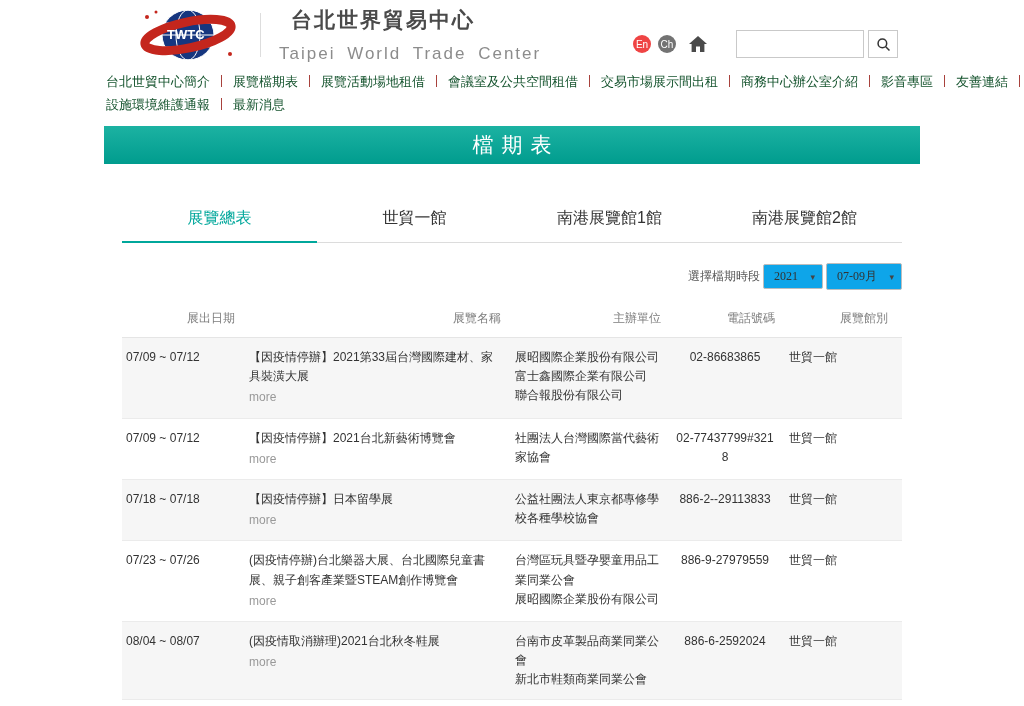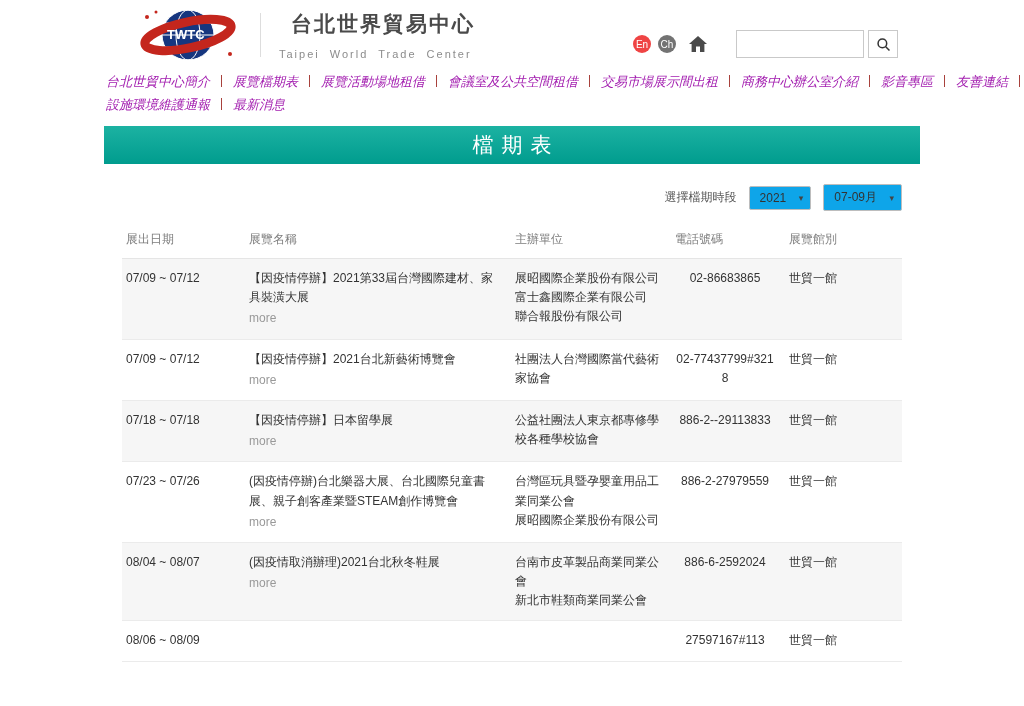--- a/index.html
+++ b/index.html
@@ -12,58 +12,58 @@
   }
   a { cursor: pointer; }
 
   .shell { width: 816px; margin: 0 auto; }
 
   
   .header { display: flex; align-items: center; height: 68px; padding: 6px 22px 4px 30px; }
   .logo { flex: none; line-height: 0; }
   .logo-divider { width: 1px; height: 44px; background: #ddd; margin: 0 18px; }
   .title-zh { font-size: 21px; font-weight: bold; color: #4a4a4a; letter-spacing: 2px; margin-left: 12px; }
-  .title-en { font-size: 11px; color: #8c8c8c; letter-spacing: 2px; word-spacing: 5px; margin-top: 10px; }
+  .title-en { font-size: 17px; color: #8c8c8c; letter-spacing: 2px; word-spacing: 5px; margin-top: 10px; }
   .header-right { margin-left: auto; display: flex; align-items: center; gap: 7px; margin-top: 18px; }
   .lang-badge { width: 18px; height: 18px; border-radius: 50%; color: #fff; font-size: 10px;
     display: flex; align-items: center; justify-content: center; }
   .lang-en { background: #ef4444; }
   .lang-ch { background: #737373; }
   .home-btn { margin: 0 5px; line-height: 0; }
   .search-box { display: flex; margin-left: 16px; align-items: center; }
   .search-input { width: 128px; height: 28px; border: 1px solid #c9c9c9; padding: 0 8px; font-size: 12px; outline: none; }
   .search-btn { width: 30px; height: 28px; border: 1px solid #c9c9c9; background: #fff; margin-left: 4px;
     display: flex; align-items: center; justify-content: center; padding: 0; }
 
   
   .nav { padding: 2px 2px 6px; }
   .nav-row { line-height: 23px; font-size: 13px; white-space: nowrap; }
-  .nav-link { color: #a21caf; text-decoration: none; font-style: italic; }
+  .nav-link { color: #14532d; text-decoration: none; }
   .nav-sep { display: inline-block; width: 1px; height: 12px; background: #a8413c; margin: 0 11px; vertical-align: -1px; }
 
   
   .banner { height: 38px; line-height: 38px; text-align: center; color: #fff; font-size: 21px;
     letter-spacing: 8px; text-indent: 8px; margin-top: 4px;
     background: linear-gradient(180deg, #1cb2a2, #009c8e); }
 
   
   .inner { width: 780px; margin: 0 auto; }
 
   .tabs { display: flex; margin-top: 38px; border-bottom: 1px solid #dcdcdc; }
   .tab { flex: 1; text-align: center; font-size: 16px; color: #333; padding: 6px 0 12px; }
   .tab.active { color: var(--accent); border-bottom: 2px solid var(--accent); margin-bottom: -1px; }
 
-  .filter-row { display: flex; justify-content: flex-end; align-items: center; margin-top: 20px; gap: 12px; }
+  .filter-row { display: flex; justify-content: flex-end; align-items: center; margin-top: 20px; gap: 3px; font-family: Liberation Serif, serif; }
   .filter-label { font-size: 12px; color: #555; }
   .select { position: relative; border: 1px solid #bdbdbd; border-radius: 2px; font-size: 12px; color: #333;
     padding: 4px 24px 4px 10px; background: #0ea5e9; }
   .select .chev { position: absolute; right: 7px; top: 50%; transform: translateY(-52%); font-size: 9px; color: #444; }
 
   table.schedule { width: 100%; border-collapse: collapse; margin-top: 16px; }
-  .schedule th { font-size: 12px; color: #7d7d7d; font-weight: normal; text-align: left; padding: 4px 14px 10px 0; }
+  .schedule th { font-size: 12px; color: #7d7d7d; font-weight: normal; text-align: right; padding: 4px 14px 10px 0; }
   .schedule thead tr { border-bottom: 1px solid #e5e5e5; }
   .schedule td { font-size: 12px; color: #333; vertical-align: top; padding: 10px 14px 10px 0; line-height: 1.6; }
   .schedule th:first-child, .schedule td:first-child { padding-left: 4px; }
   .schedule tbody tr { border-bottom: 1px solid #ebebeb; }
   .schedule tbody tr.odd { background: #f6f6f6; }
   .more-link { display: inline-block; color: #999; font-size: 12px; text-decoration: none; margin-top: 2px; }
   .cell-phone { word-break: break-all; text-align: center; }
 </style>
 </head>
 <body>
@@ -115,20 +115,34 @@
     <div class="nav-row" id="nav-row1"><a class="nav-link">台北世貿中心簡介</a><span class="nav-sep"></span><a class="nav-link">展覽檔期表</a><span class="nav-sep"></span><a class="nav-link">展覽活動場地租借</a><span class="nav-sep"></span><a class="nav-link">會議室及公共空間租借</a><span class="nav-sep"></span><a class="nav-link">交易市場展示間出租</a><span class="nav-sep"></span><a class="nav-link">商務中心辦公室介紹</a><span class="nav-sep"></span><a class="nav-link">影音專區</a><span class="nav-sep"></span><a class="nav-link">友善連結</a><span class="nav-sep"></span></div>
     <div class="nav-row" id="nav-row2"><a class="nav-link">設施環境維護通報</a><span class="nav-sep"></span><a class="nav-link">最新消息</a></div>
   </div>
 
   <div class="banner">
     <span>檔期表</span>
   </div>
 
   <div class="inner">
 
+    <div class="tabs">
+      <div class="tab active">
+        <span>展覽總表</span>
+      </div>
+      <div class="tab">
+        <span>世貿一館</span>
+      </div>
+      <div class="tab">
+        <span>南港展覽館1館</span>
+      </div>
+      <div class="tab">
+        <span>南港展覽館2館</span>
+      </div>
+    </div>
 
     <div class="filter-row">
       <span class="filter-label">選擇檔期時段</span>
       <div class="select">
         <span>2021</span>
         <span class="chev">▾</span>
       </div>
       <div class="select">
         <span>07-09月</span>
         <span class="chev">▾</span>
@@ -182,21 +196,21 @@
             <td class="cell-phone">886-2--29113833</td>
             <td class="cell-venue">世貿一館</td>
           </tr>
           <tr class="even">
             <td class="cell-date">07/23 ~ 07/26</td>
             <td class="cell-name"><div class="name-text">(因疫情停辦)台北樂器大展、台北國際兒童書展、親子創客產業暨STEAM創作博覽會</div><a class="more-link">more</a></td>
             <td class="cell-org">
               <div class="org-line">台灣區玩具暨孕嬰童用品工業同業公會</div>
               <div class="org-line">展昭國際企業股份有限公司</div>
             </td>
-            <td class="cell-phone">886-2-27979559</td>
+            <td class="cell-phone">886-9-27979559</td>
             <td class="cell-venue">世貿一館</td>
           </tr>
           <tr class="odd">
             <td class="cell-date">08/04 ~ 08/07</td>
             <td class="cell-name"><div class="name-text">(因疫情取消辦理)2021台北秋冬鞋展</div><a class="more-link">more</a></td>
             <td class="cell-org">
               <div class="org-line">台南市皮革製品商業同業公會</div>
               <div class="org-line">新北市鞋類商業同業公會</div>
             </td>
             <td class="cell-phone">886-6-2592024</td>

